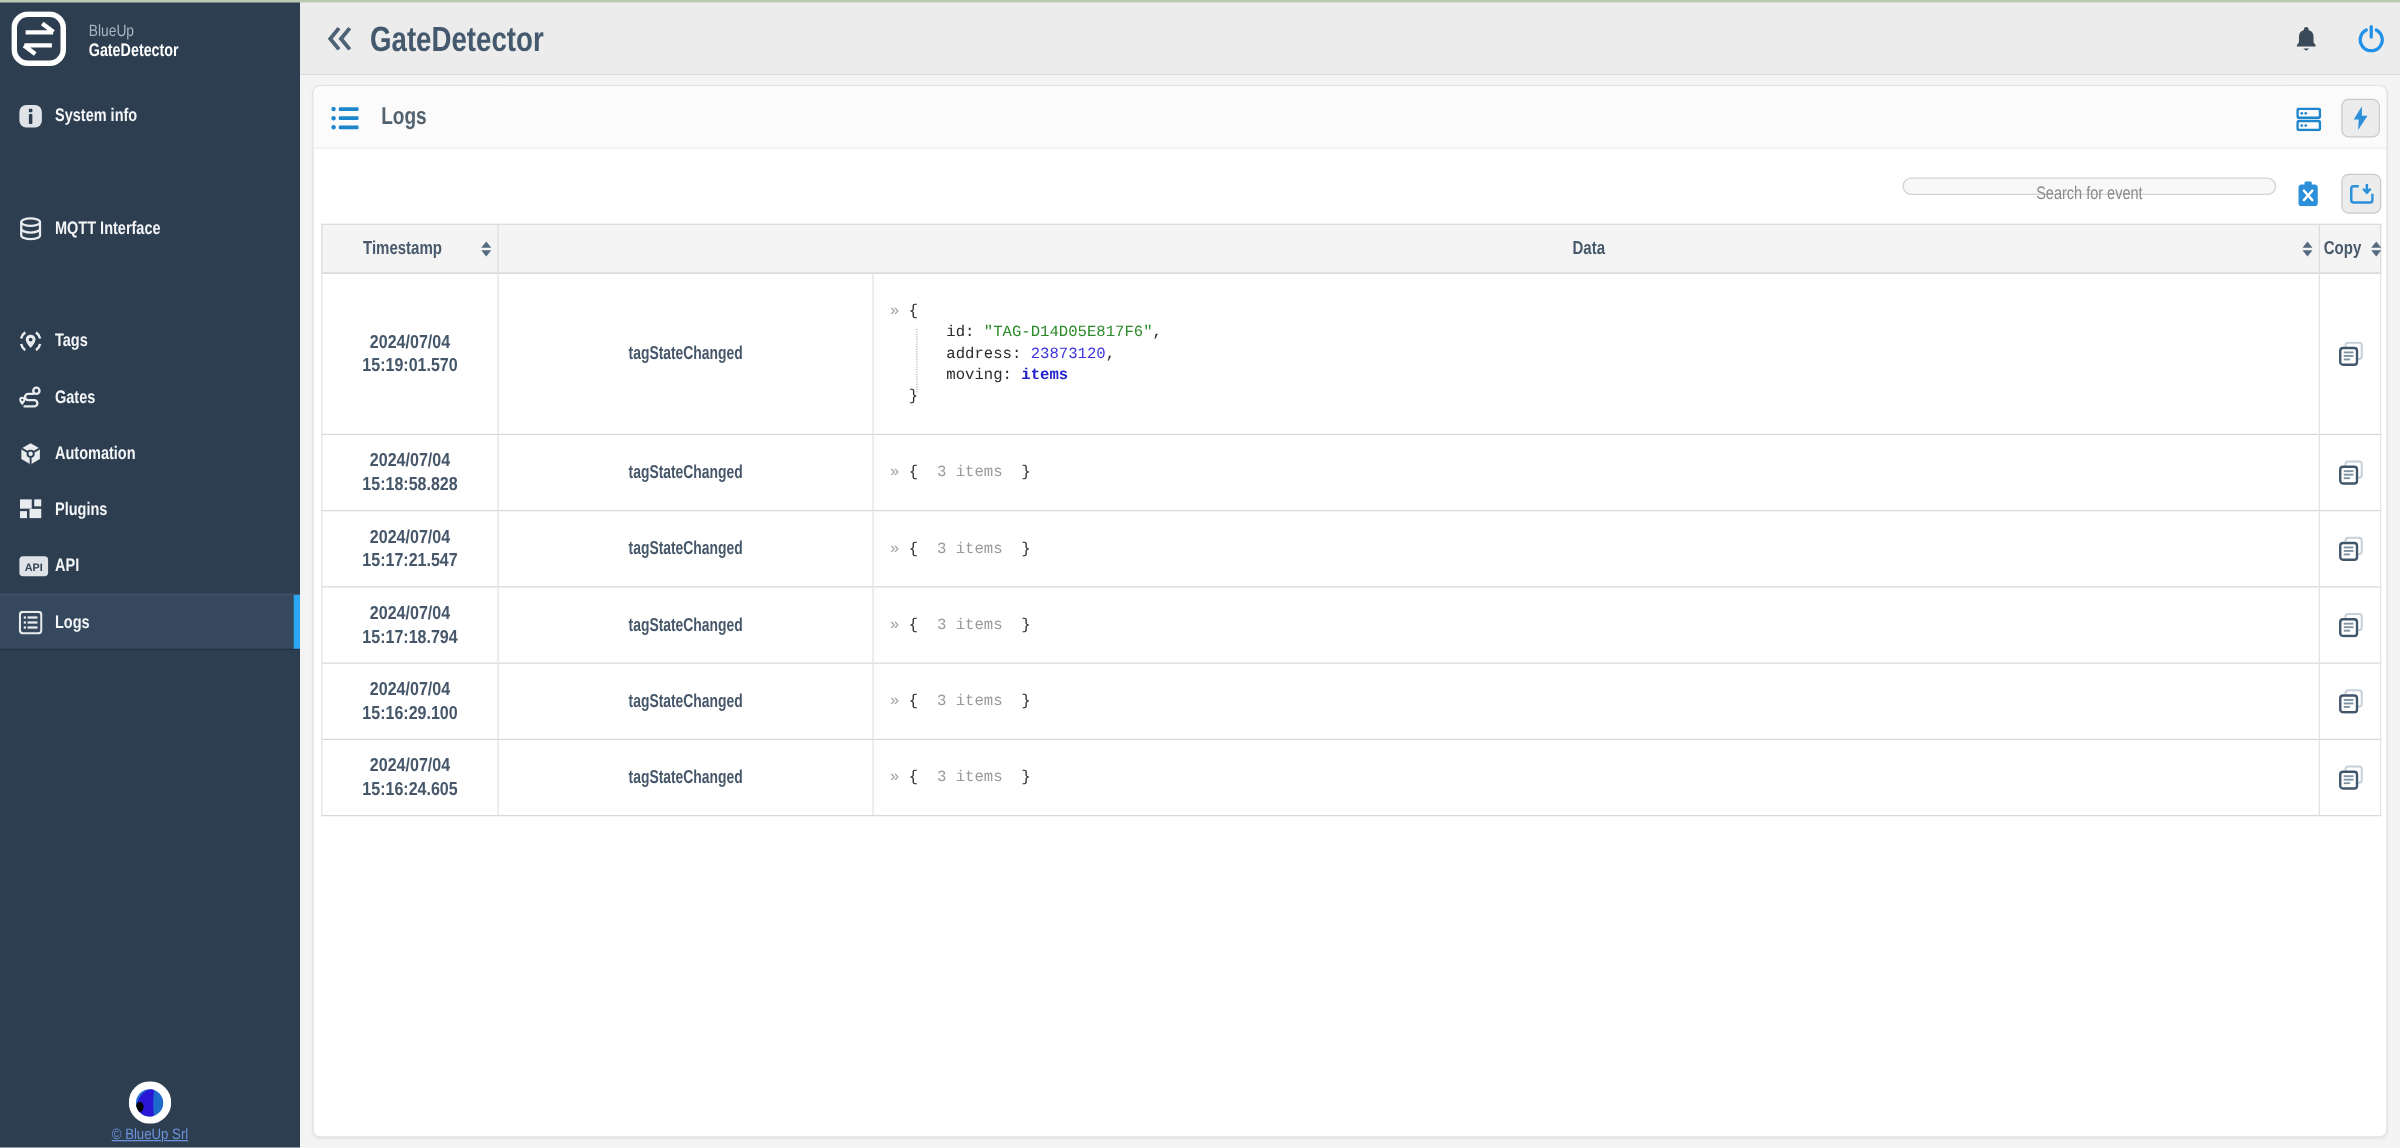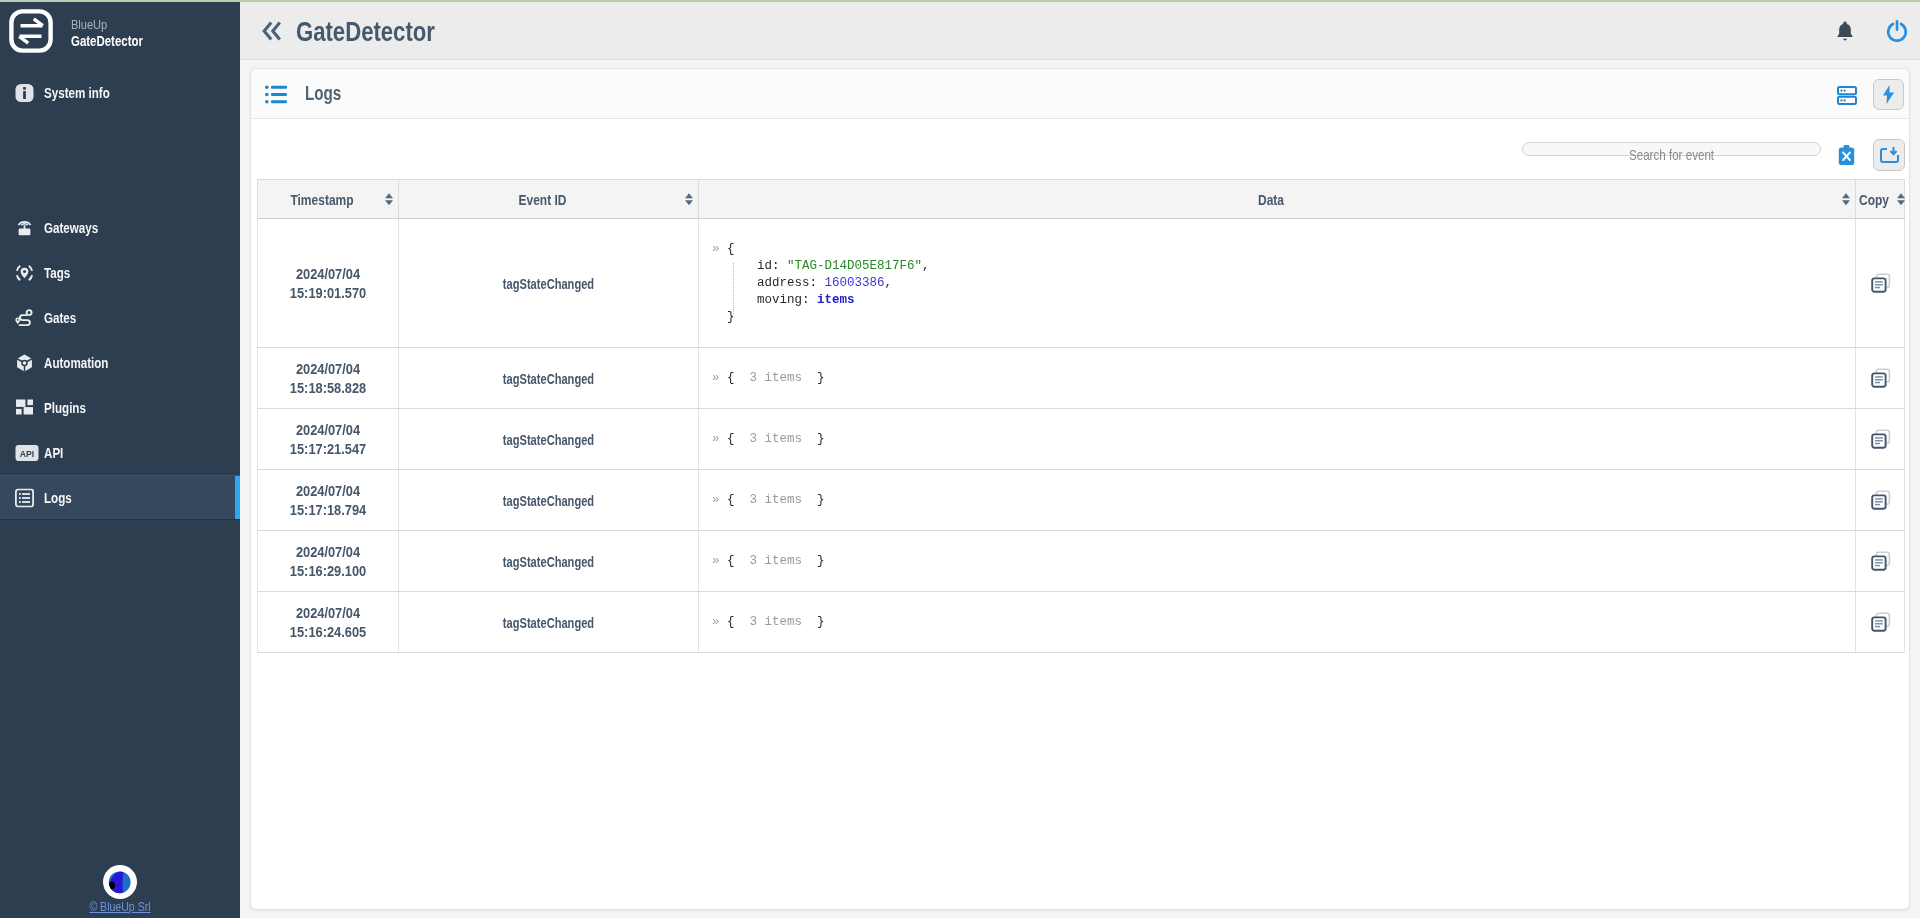--- a/index.html
+++ b/index.html
@@ -75,30 +75,29 @@
   <div class="brand-title">BlueUp</div>
   <div class="brand-sub">GateDetector</div>
   <div class="mitem" style="top:70px;">
       <svg class="micon" viewBox="0 0 19 19">
         <rect x="0.5" y="0.5" width="18" height="18" rx="5.5" fill="#dfe3e7"></rect>
         <rect x="8.1" y="3.4" width="2.8" height="2.8" rx="0.6" fill="#2d3e50"></rect>
         <rect x="8.1" y="7.6" width="2.8" height="8" rx="0.6" fill="#2d3e50"></rect>
       </svg>
       <span class="mlabel">System info</span>
     </div>
-  <div class="mitem" style="top:205px;">
-      <svg class="micon" viewBox="0 0 19 19">
-        <g fill="none" stroke="#e8ecef" stroke-width="1.7">
-          <path d="M3.4 6.5 a7.6 7.6 0 0 1 12.2 0"></path>
-          <path d="M6.3 6.7 a4.3 4.3 0 0 1 6.4 0"></path>
-        </g>
-        <rect x="8.65" y="6.6" width="1.7" height="4" fill="#e8ecef"></rect>
-        <rect x="3.6" y="9.9" width="11.8" height="6.9" rx="1.3" fill="#e8ecef"></rect>
-      </svg>
-      <span class="mlabel">Gateways</span>
+  <div class="mitem" style="top:160px;">
+      <svg class="micon" viewBox="0 0 19 19">
+        <g fill="none" stroke="#e8ecef" stroke-width="1.8">
+          <ellipse cx="9.5" cy="4.2" rx="7.5" ry="3.0"></ellipse>
+          <path d="M2 4.2 v5.3 c0 1.65 3.36 3 7.5 3 s7.5 -1.35 7.5 -3 v-5.3"></path>
+          <path d="M2 9.5 v5.3 c0 1.65 3.36 3 7.5 3 s7.5 -1.35 7.5 -3 v-5.3"></path>
+        </g>
+      </svg>
+      <span class="mlabel">MQTT Interface</span>
     </div>
   <div class="mitem" style="top:250px;">
       <svg class="micon" viewBox="0 0 19 19">
         <g fill="none" stroke="#e8ecef" stroke-width="2.0">
           <path d="M5.2 2.4 a8.2 8.2 0 0 0 -3.3 4.9"></path>
           <path d="M1.9 11.7 a8.2 8.2 0 0 0 3.3 4.9"></path>
           <path d="M13.8 16.6 a8.2 8.2 0 0 0 3.3 -4.9"></path>
           <path d="M17.1 7.3 a8.2 8.2 0 0 0 -3.3 -4.9"></path>
         </g>
         <path d="M9.5 4.2 a3.9 3.9 0 0 1 3.9 3.9 c0 2.8 -3.9 6.7 -3.9 6.7 s-3.9 -3.9 -3.9 -6.7 a3.9 3.9 0 0 1 3.9 -3.9z" fill="#e8ecef"></path>
@@ -236,27 +235,20 @@
 
   <div id="tbl">
     <div class="trow" id="thead" style="top:0; height:40px;">
     <div class="c0">
           <div class="hlabel">Timestamp</div>
           <div class="sort" style="right:5px;">
             <b></b>
             <i></i>
           </div>
         </div>
-    <div class="c1">
-          <div class="hlabel">Event ID</div>
-          <div class="sort" style="right:5px;">
-            <b></b>
-            <i></i>
-          </div>
-        </div>
     <div class="c2">
           <div class="hlabel">Data</div>
           <div class="sort" style="right:5px;">
             <b></b>
             <i></i>
           </div>
         </div>
     <div class="c3">
           <div class="hlabel" style="left:-7px;">Copy</div>
           <div class="sort" style="right:1px;">
@@ -268,21 +260,21 @@
     <div class="trow" style="top:40px; height:129px; border-left:1px solid #e5e5e5; border-right:1px solid #e5e5e5;">
     <div class="c0">
           <div class="ts">2024/07/04<br>15:19:01.570</div>
         </div>
     <div class="c1">
           <div class="ev">tagStateChanged</div>
         </div>
     <div class="c2">
           <div class="json" style="position:absolute; left:13px; top:21.5px; line-height:17.2px; white-space:pre;"><span class="dotline"></span><span class="jgray">»</span> {
       id: <span class="jstr">"TAG-D14D05E817F6"</span>,
-      address: <span class="jnum">16003386</span>,
+      address: <span class="jnum">23873120</span>,
       moving: <span class="jbool">items</span>
   }</div>
         </div>
     <div class="c3">
           <svg class="copyic" viewBox="0 0 20 20">
 <rect x="5.4" y="1.2" width="13" height="13" rx="2.2" fill="none" stroke="#c6d0d8" stroke-width="1.6"></rect>
 <rect x="1.2" y="5.4" width="13.4" height="13.4" rx="2.2" fill="#ffffff" stroke="#41566a" stroke-width="1.9"></rect>
 <g fill="#7d92a2">
               <rect x="4.0" y="8.2" width="7.8" height="1.5"></rect>
               <rect x="4.0" y="11.0" width="7.8" height="1.5"></rect>

